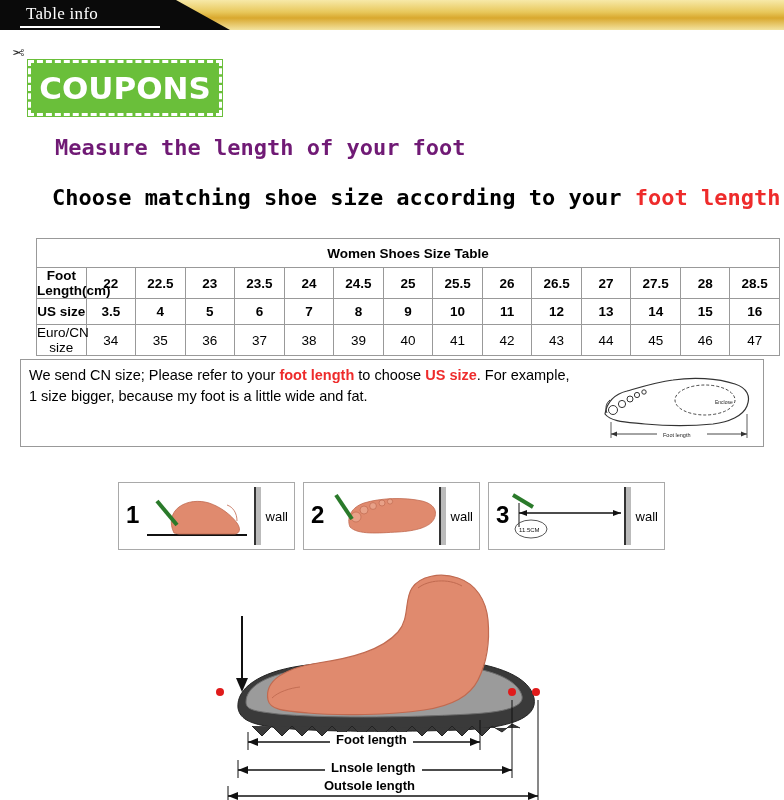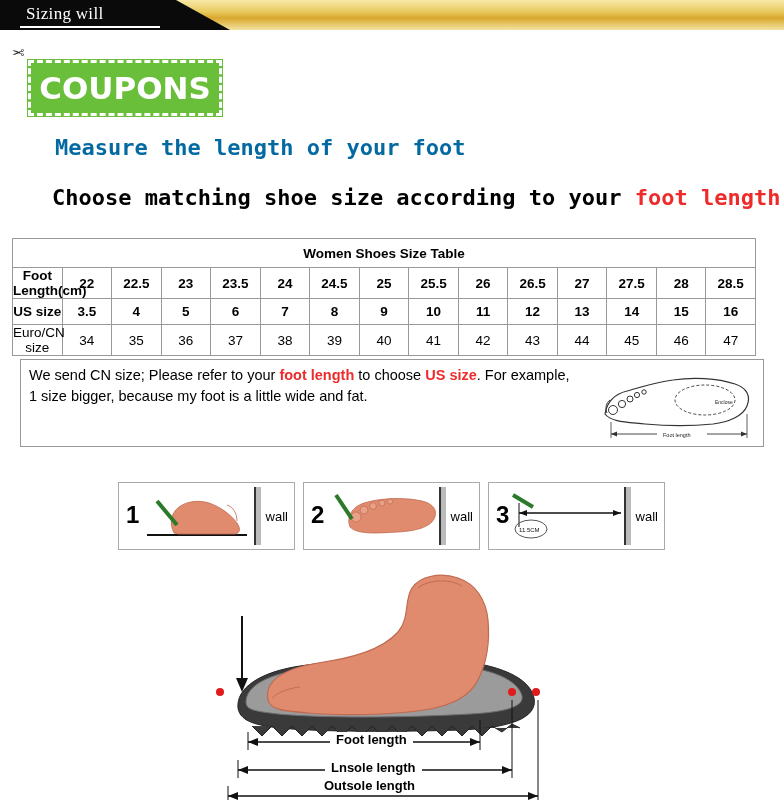--- a/index.html
+++ b/index.html
@@ -88,21 +88,21 @@
     font-weight: bold;
     font-family: "DejaVu Sans", sans-serif;
     letter-spacing: 0px;
     text-align: right;
   }
 
   .measure-line {
     position: absolute;
     left: 55px;
     top: 135px;
-    color: #0369a1;
+    color: #701a75;
     font-size: 22px;
     font-weight: bold;
     font-family: "DejaVu Sans Mono", monospace;
   }
 
   .choose-line {
     position: absolute;
     left: 52px;
     top: 185px;
     font-size: 22px;
@@ -111,21 +111,21 @@
     font-family: "DejaVu Sans Mono", monospace;
     white-space: nowrap;
   }
   .choose-line .accent {
     color: #ee2b2b;
   }
 
   
   .size-table {
     position: absolute;
-    left: 12px;
+    left: 36px;
     top: 238px;
     width: 744px;
     border-collapse: collapse;
     table-layout: fixed;
   }
   .size-table td, .size-table th {
     border: 1px solid #999999;
     text-align: center;
     font-size: 13.5px;
     height: 25px;
@@ -248,21 +248,21 @@
     padding: 0 6px;
     font-family: "Liberation Sans", sans-serif;
   }
 </style>
 </head>
 <body>
 
 <div class="header-banner">
   <div class="header-gold"></div>
   <div class="header-black-tab"></div>
-  <div class="header-title">Sizing will</div>
+  <div class="header-title">Table info</div>
   <div class="header-underline"></div>
 </div>
 
 <div class="scissors">✂</div>
 <div class="coupon-box">
   <div class="coupon-text">COUPONS</div>
 </div>
 
 <div class="measure-line">Measure the length of your foot</div>
 

